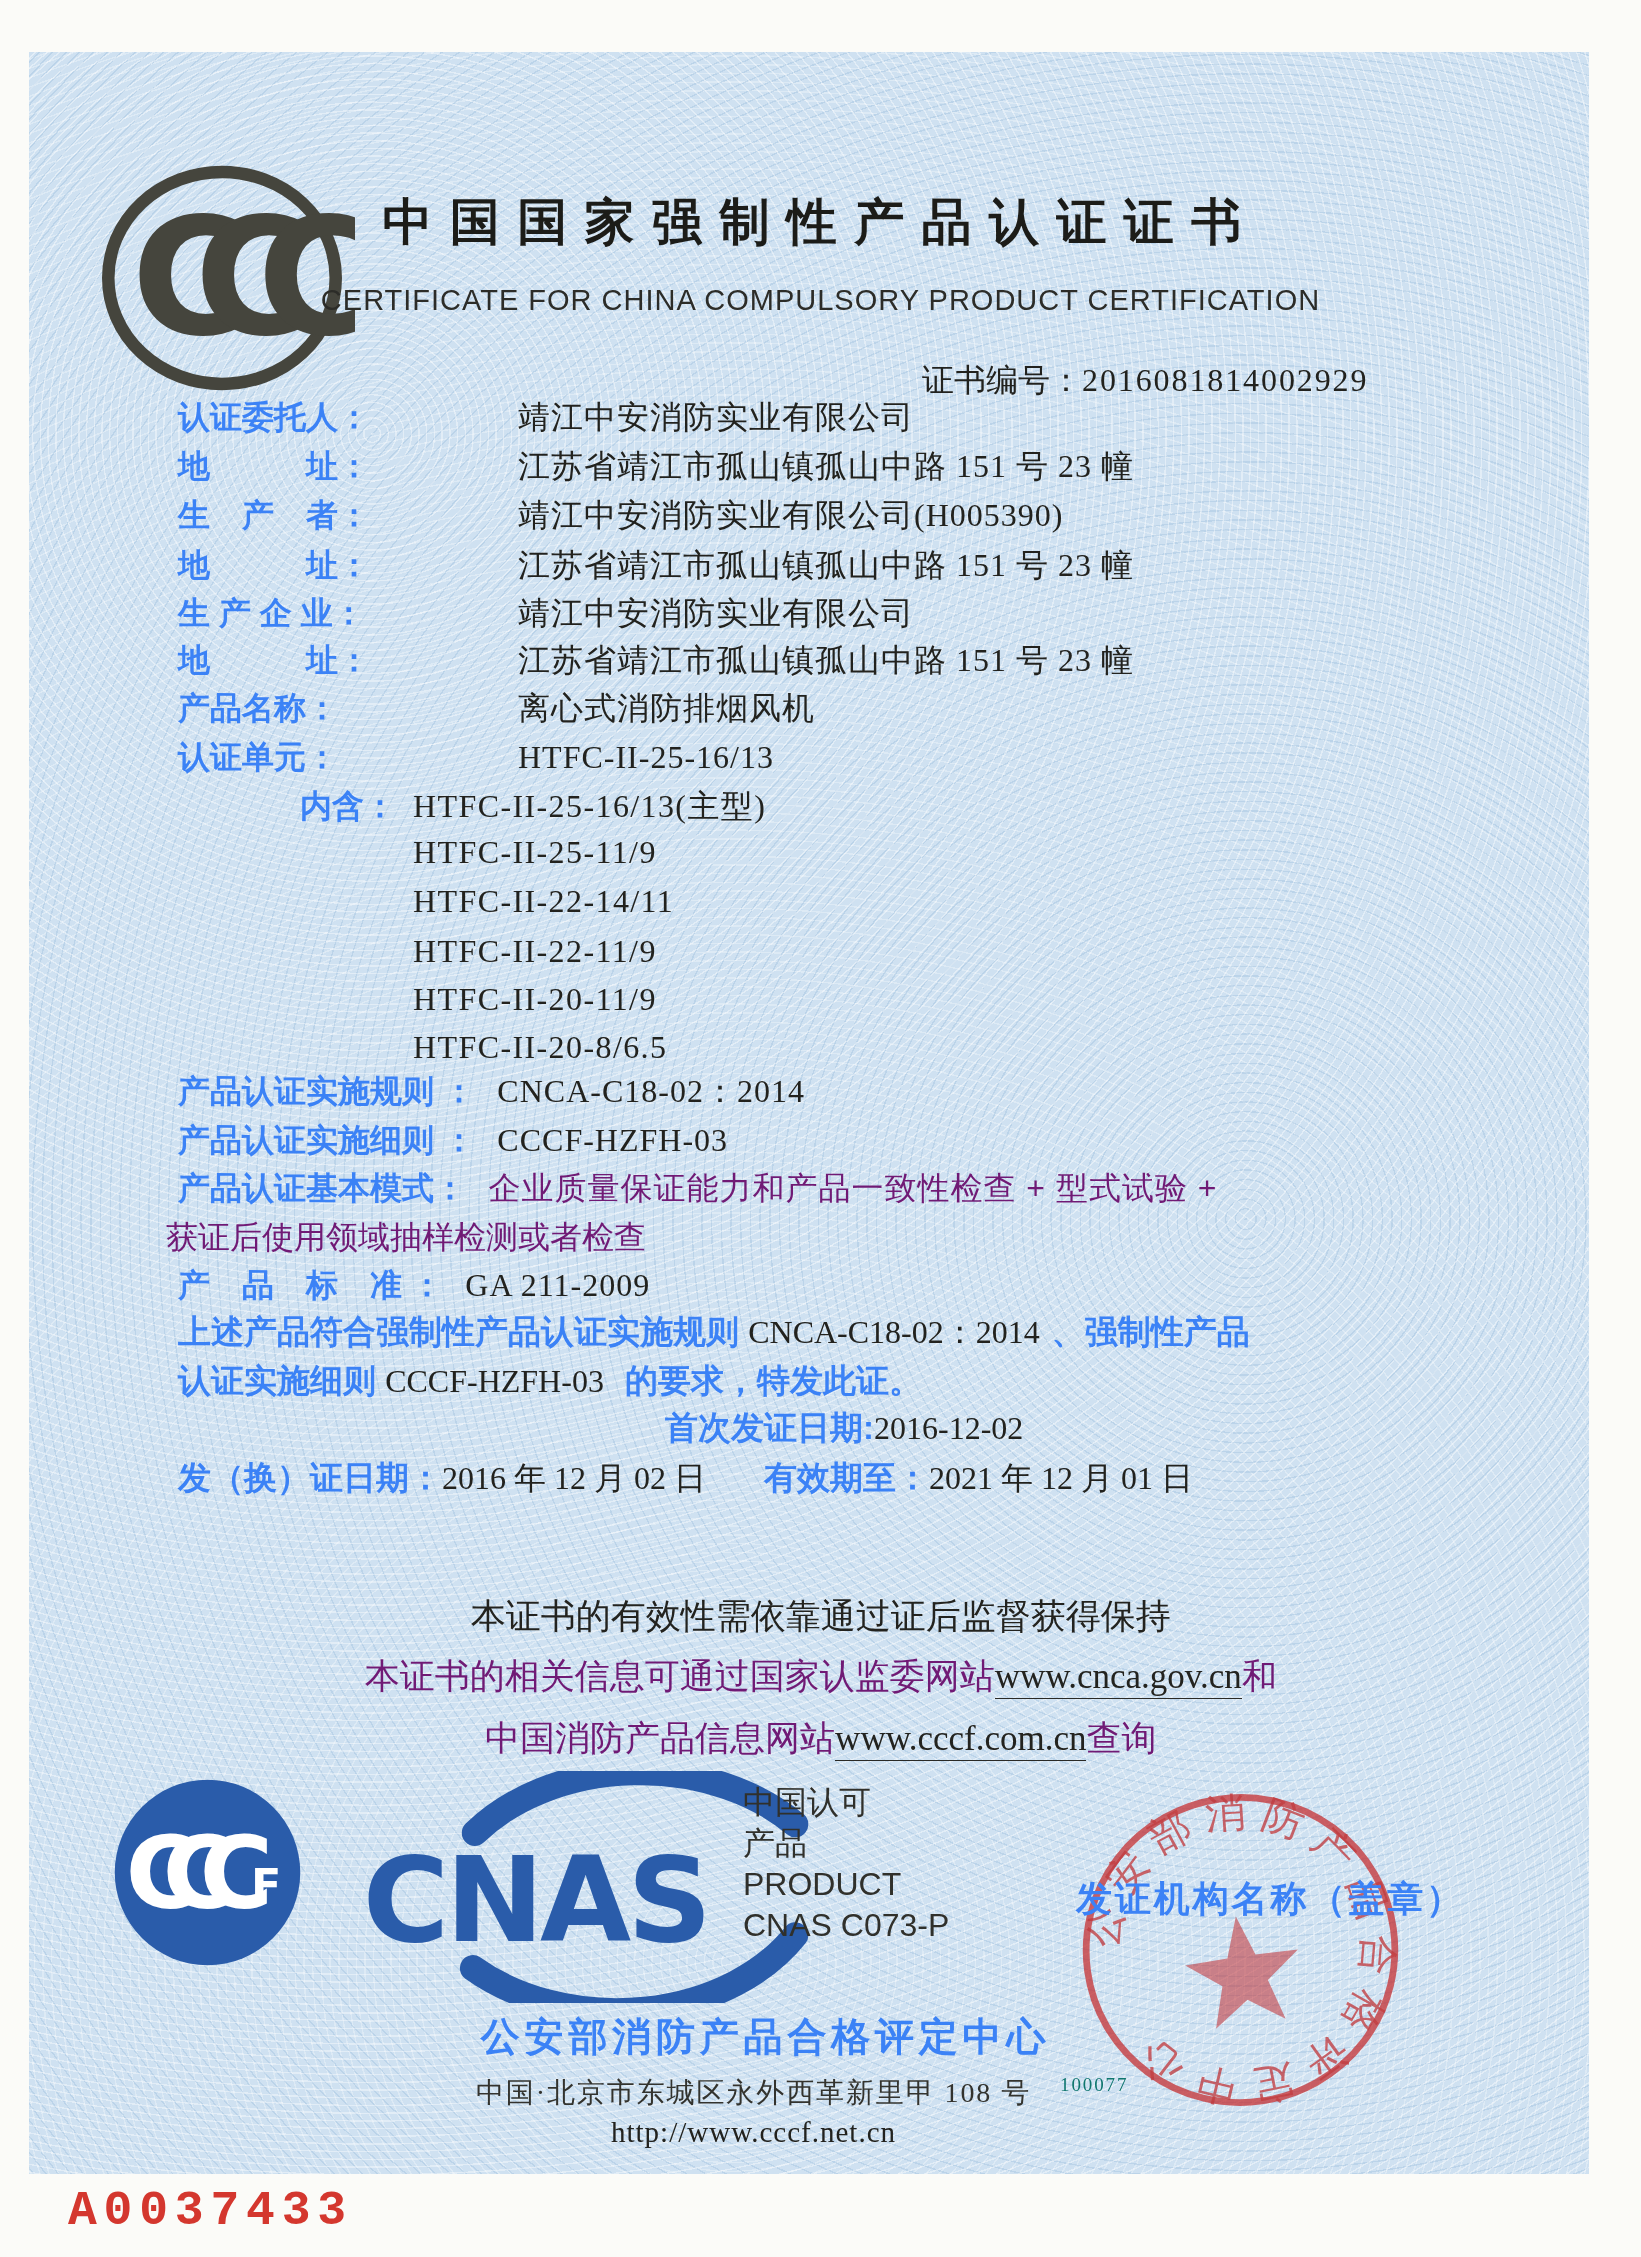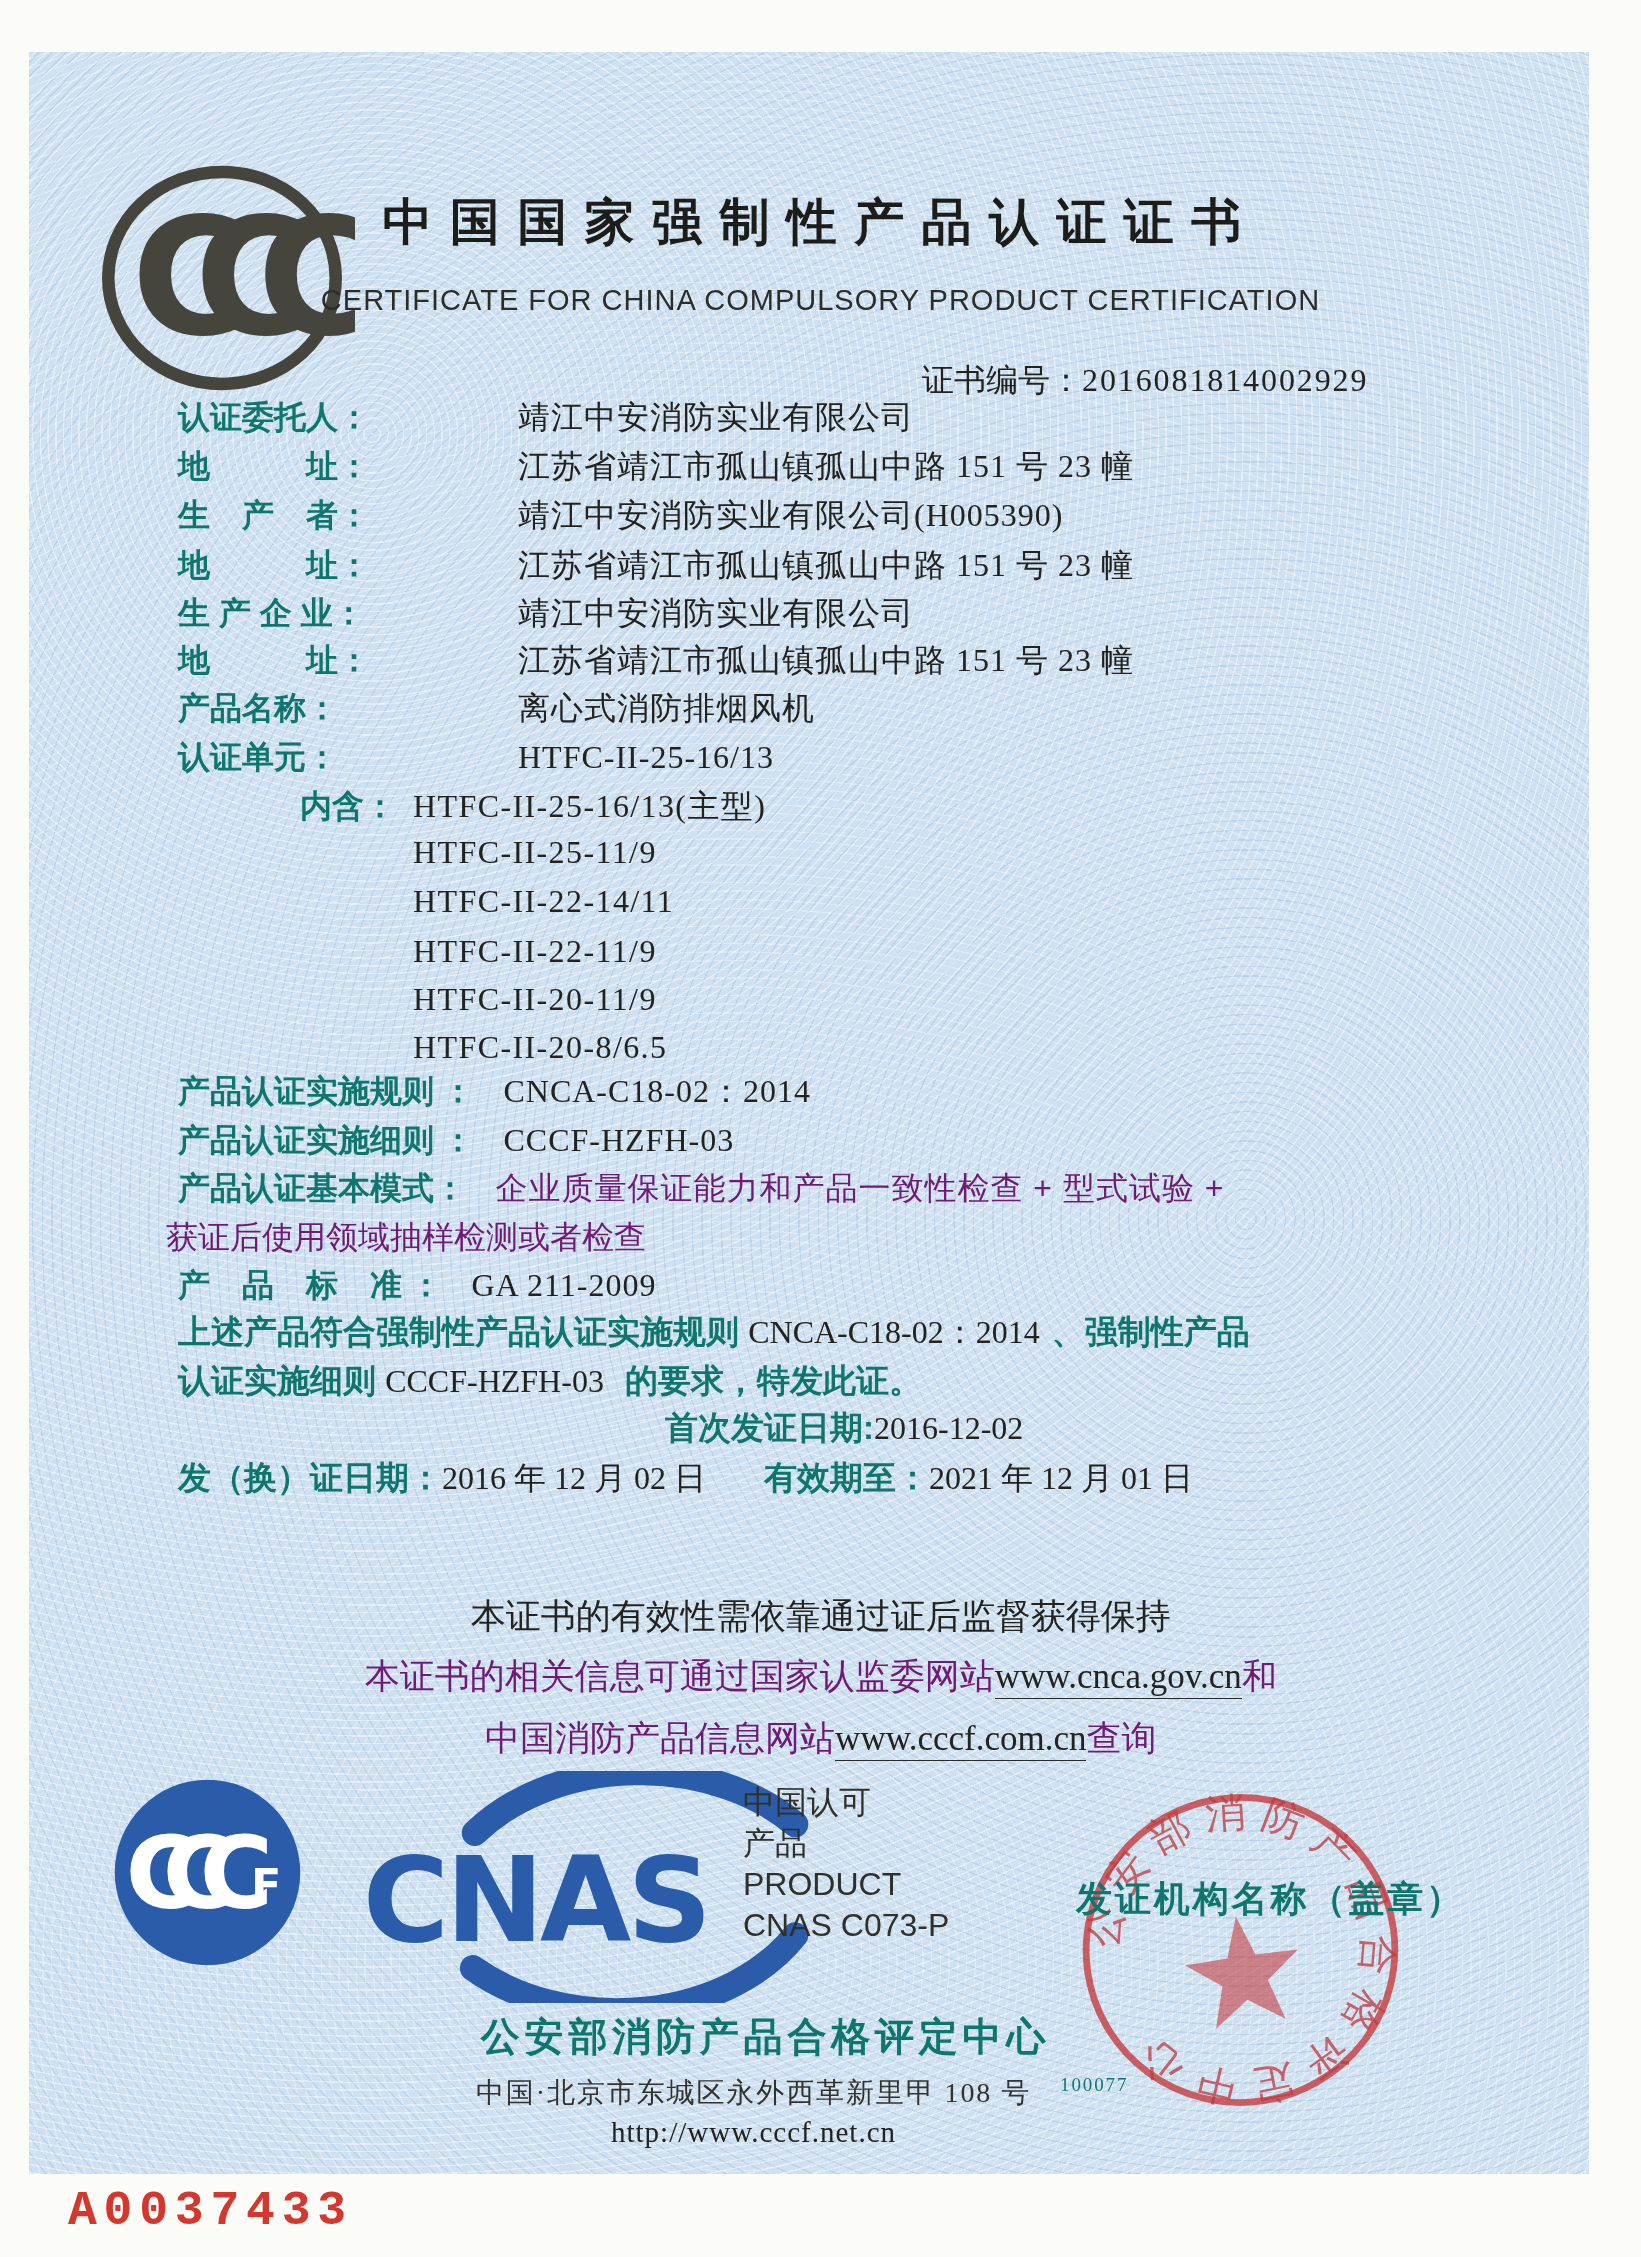--- a/index.html
+++ b/index.html
@@ -5,28 +5,28 @@
   html,body{margin:0;padding:0;background:#e8e8e4;}
   .page{position:relative;width:1641px;height:2257px;background:#fbfbf8;overflow:hidden;
         font-family:"Liberation Sans",sans-serif;}
   .sheet{position:absolute;left:29px;top:52px;width:1560px;height:2122px;
         background-color:#cfe1f1;
         background-image:
           repeating-radial-gradient(circle at 22% 18%, rgba(255,255,255,.40) 0 1.4px, rgba(255,255,255,0) 1.4px 7.7px),
           repeating-radial-gradient(circle at 78% 55%, rgba(150,186,218,.35) 0 1.4px, rgba(150,186,218,0) 1.4px 9.7px),
           repeating-radial-gradient(circle at 45% 90%, rgba(255,255,255,.30) 0 1.4px, rgba(255,255,255,0) 1.4px 8.7px);}
   .abs{position:absolute;white-space:nowrap;}
-  .zh-b{font-family:"Liberation Sans",sans-serif;font-weight:700;color:#0f766e;padding-left:12px;}
+  .zh-b{font-family:"Liberation Sans",sans-serif;font-weight:700;color:#3b82f6;padding-left:12px;}
   .zh{font-family:"Liberation Sans",sans-serif;font-weight:400;color:#701a75;}
   .ser{font-family:"Liberation Serif","DejaVu Serif",serif;font-weight:400;color:#22221e;}
   .frow{position:absolute;left:166px;display:flex;align-items:baseline;}
   .flabel{font-size:32px;min-width:340px;display:inline-block;}
   .fvalue{font-size:32px;letter-spacing:1px;}
   .model{position:absolute;left:413px;font-size:32px;letter-spacing:1.4px;}
-  .rlabel{font-size:32px;margin-right:25px;font-family:Liberation Serif, serif;}
+  .rlabel{font-size:32px;margin-right:18px;}
   .rvalue{font-size:32px;letter-spacing:1px;}
   .stmt{font-size:33px;}
   .stmt .code{font-size:32px;}
   .notice{position:absolute;left:19.3px;width:1603px;text-align:center;font-size:35px;color:#23231f;}
   .url{font-family:"Liberation Serif","DejaVu Serif",serif;border-bottom:1.9px solid #2a2a26;padding-bottom:1.9px;}
   .title{font-size:50px;letter-spacing:17.4px;font-weight:700;color:#1c1c18;text-align:center;}
   .subtitle{font-size:29px;letter-spacing:1px;color:#2c2c28;text-align:center;}
   .accred div{font-size:32px;line-height:41px;color:#30302b;margin-left:27px;}
 </style>
 </head>

